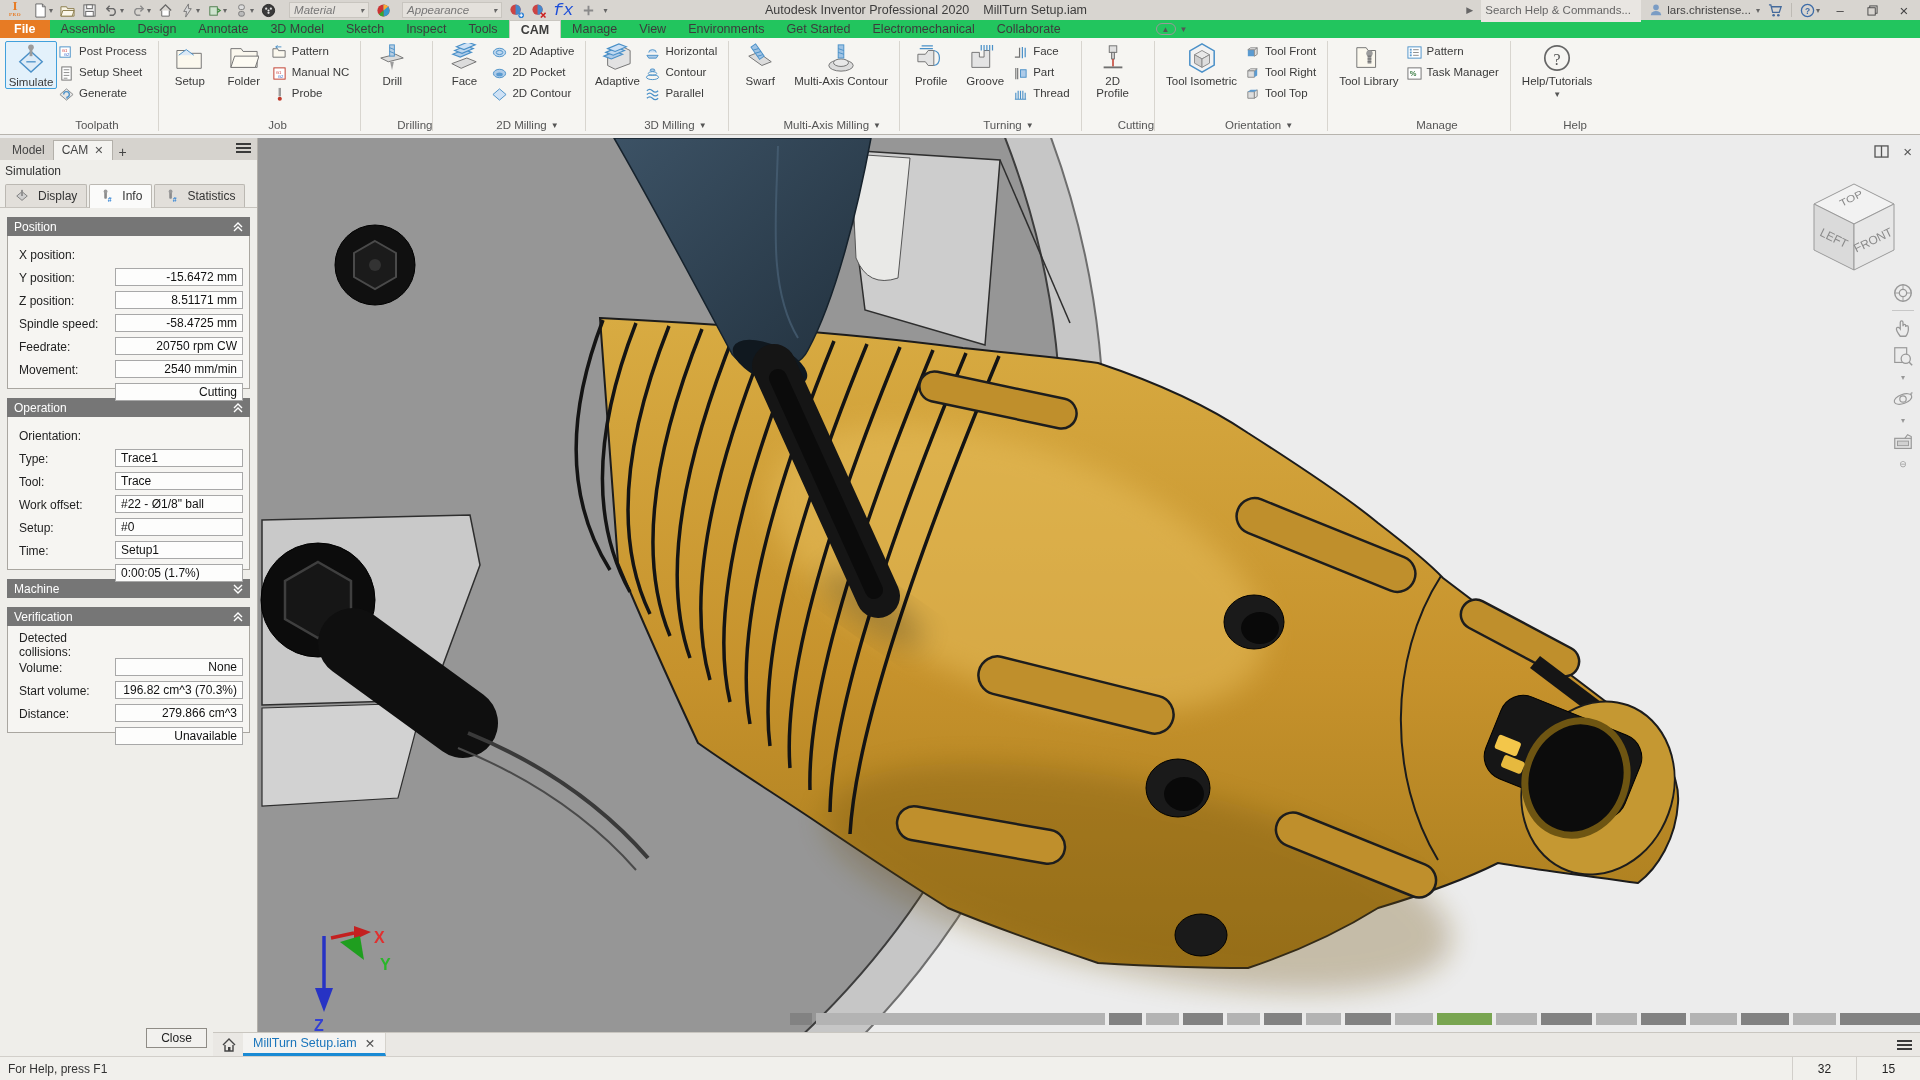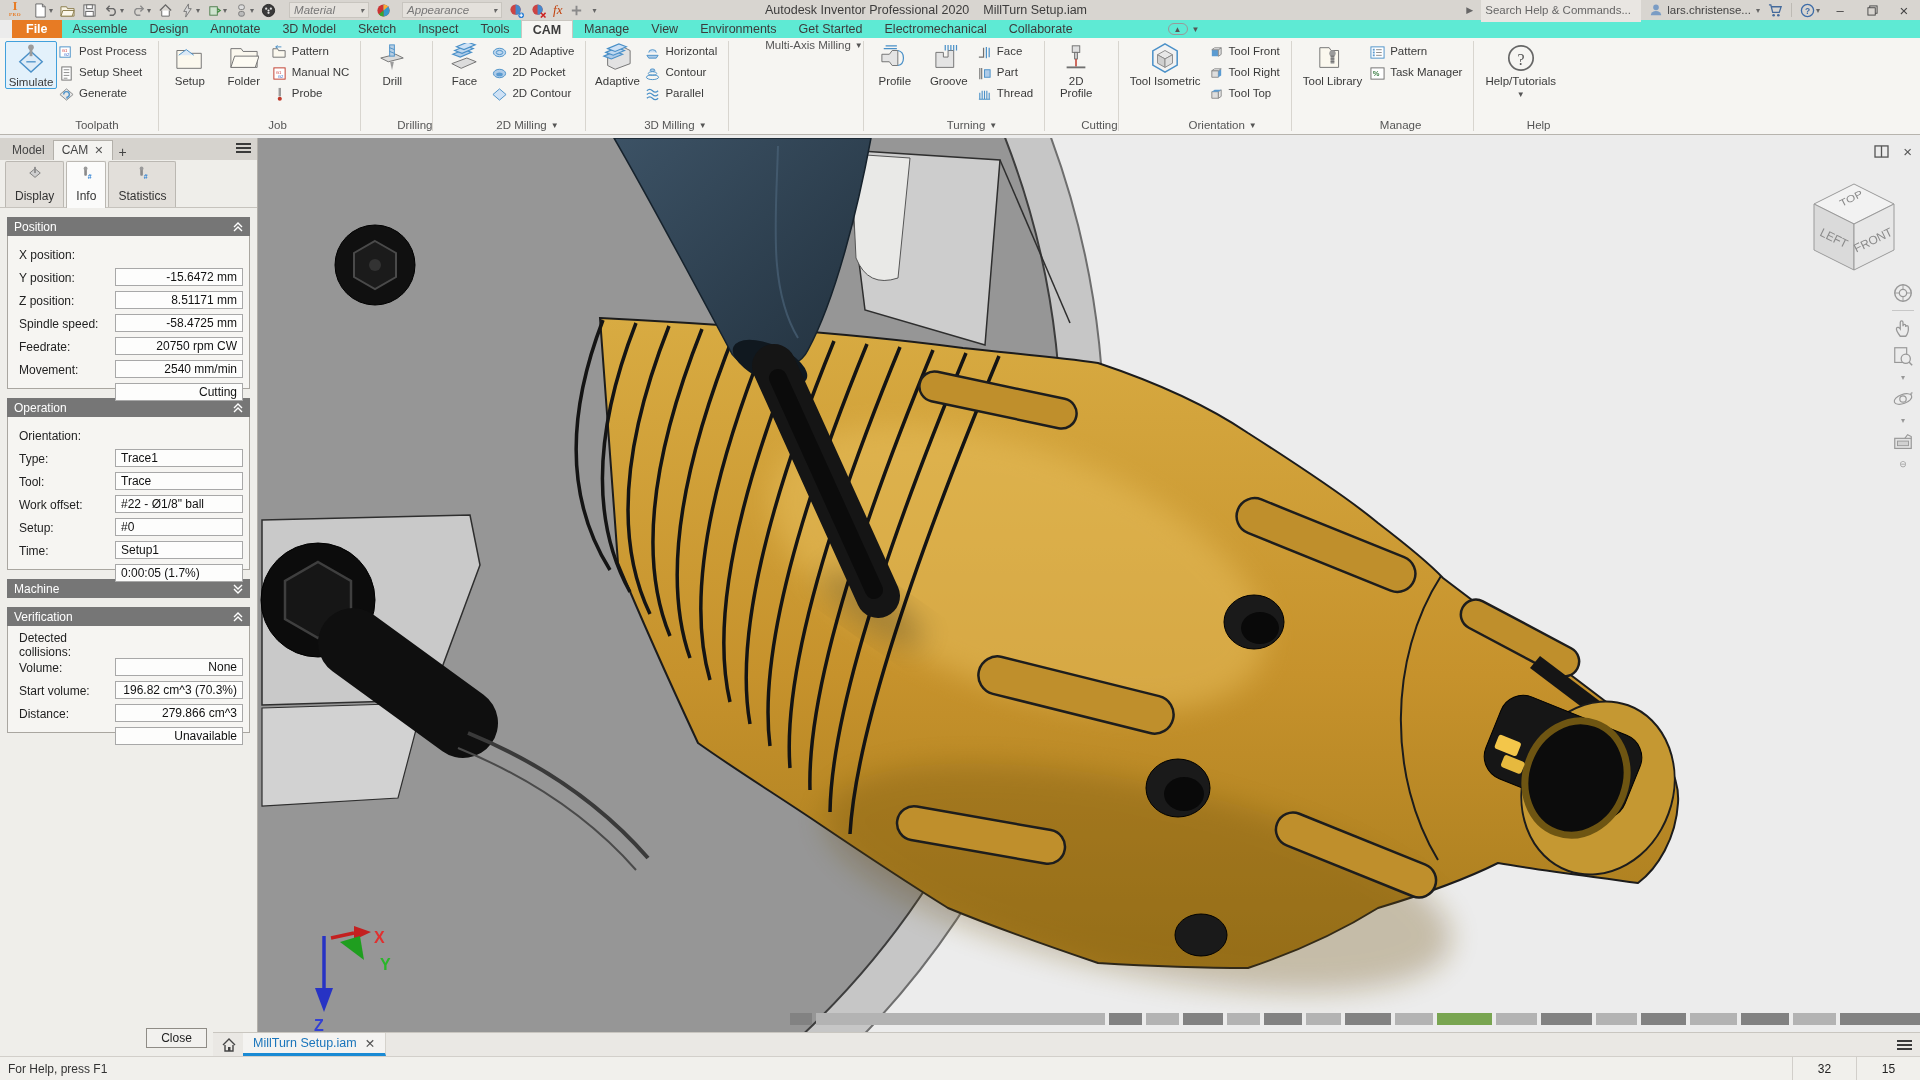--- a/index.html
+++ b/index.html
@@ -11,30 +11,30 @@
   #titlebar{position:absolute;top:0;left:0;right:0;height:20px;background:#d8d5d0;display:flex;align-items:center;padding:0 4px;z-index:50;}
   .qat{display:flex;align-items:center;gap:7px;}
   .qicon{display:inline-flex;align-items:center;height:16px;color:#555;}
   .qicon svg{width:15px;height:15px;}
   .qdrop{font-size:8px;color:#666;margin-left:1px;}
   .logo{width:22px;height:17px;display:flex;flex-direction:column;align-items:center;justify-content:center;color:#e77b24;font-family:"Liberation Serif",serif;font-weight:bold;font-size:13px;line-height:9px;}
   .logo small{font-size:5px;letter-spacing:.5px;}
   .combo{height:16px;background:#e4e1dc;border:1px solid #c8c5bf;display:flex;align-items:center;justify-content:space-between;padding:0 4px;color:#777;font-style:italic;font-size:11.5px;}
   #material-combo{width:80px;margin-left:6px;}
   #appearance-combo{width:100px;margin-left:4px;}
-  .fx{font-family:Liberation Serif, serif;font-style:italic;font-size:13px;color:#c2410c;}
+  .fx{font-family:Liberation Mono, monospace;font-style:italic;font-size:17px;color:#1d4ed8;}
   #win-title{position:absolute;left:765px;top:0;height:20px;display:flex;align-items:center;gap:14px;color:#3c3c3c;font-size:12.5px;white-space:nowrap;}
   #tb-right{position:absolute;right:4px;top:0;height:20px;display:flex;align-items:center;gap:8px;}
   #search-box{display:flex;align-items:center;gap:5px;width:160px;height:24px;background:#e9e6e2;padding:0 4px;color:#666;font-size:11.5px;white-space:nowrap;overflow:hidden;}
   .userbox{display:flex;align-items:center;gap:4px;color:#444;font-size:11.5px;}
   .winbtn{width:24px;height:18px;display:flex;align-items:center;justify-content:center;color:#444;font-size:13px;}
   .tbsep{width:1px;height:14px;background:#bdbab4;}
 
   
-  #tabrow{position:absolute;top:20px;left:12px;right:0;height:18px;background:#5eead4;display:flex;align-items:stretch;z-index:49;}
+  #tabrow{position:absolute;top:20px;left:0;right:0;height:18px;background:#22c55e;display:flex;align-items:stretch;z-index:49;}
   .rtab{padding:0 11px;display:flex;align-items:center;font-size:12.5px;color:#3c3c3c;white-space:nowrap;}
   .rtab.file{background:#e77b24;color:#fff;font-weight:bold;padding:0 14px;}
   .rtab.active{background:#f6f5f2;border:1px solid #c9c6c0;border-bottom:none;font-weight:bold;}
   .rtab-collapse{margin-left:84px;display:flex;align-items:center;gap:4px;color:#555;font-size:8px;}
   .rtab-collapse .pill{border:1px solid #999;border-radius:7px;padding:0 5px;height:12px;display:flex;align-items:center;}
 
   
   #ribbon{position:absolute;top:38px;left:0;right:0;height:97px;background:#f6f5f2;border-bottom:1px solid #b7b4ae;display:flex;z-index:48;}
   .rgroup{display:flex;flex-direction:column;}
   .gbody{flex:1;display:flex;align-items:flex-start;padding:3px 5px 0 5px;gap:2px;}
@@ -52,21 +52,21 @@
   
   #panel{position:absolute;top:138px;left:0;width:258px;bottom:24px;background:#efeeea;border-right:1px solid #b3b0aa;z-index:20;}
   #panel-tabbar{height:22px;background:#d6d3ce;display:flex;align-items:flex-end;padding-left:4px;position:relative;}
   .ptab{padding:2px 8px 3px;font-size:12px;color:#444;display:flex;align-items:center;gap:6px;}
   .ptab.active{background:#f4f3f0;border:1px solid #b3b0aa;border-bottom:none;}
   .ptab .x{color:#555;font-size:11px;}
   .ptab-add{font-size:14px;color:#444;padding:0 6px;}
   #panel-menu{position:absolute;right:6px;top:3px;color:#333;}
   #sim-title{height:21px;display:flex;align-items:center;padding-left:5px;color:#333;}
   #view-tabs{display:flex;align-items:flex-end;height:27px;padding-left:5px;gap:2px;border-bottom:1px solid #c6c3bd;background:#efeeea;}
-  .vtab{display:flex;align-items:center;gap:9px;padding:4px 9px;font-size:12px;color:#333;background:#e2dfda;border:1px solid #bbb8b2;border-bottom:none;border-radius:2px 2px 0 0;flex-direction:column;}
+  .vtab{display:flex;align-items:center;gap:9px;padding:4px 9px;font-size:12px;color:#333;background:#e2dfda;border:1px solid #bbb8b2;border-bottom:none;border-radius:2px 2px 0 0;}
   .vtab.active{background:#fbfbfa;position:relative;top:1px;padding-bottom:5px;}
   .section{margin:9px 7px 0 7px;}
   .sec-head{height:19px;background:#767676;color:#fff;display:flex;align-items:center;padding:0 7px;font-size:12px;}
   .sec-head .sp{flex:1;}
   .sec-body{background:#f6f5f2;border:1px solid #a9a6a0;border-top:none;padding:7px 6px 7px 11px;}
   .prow{display:flex;align-items:center;height:23px;}
   .plabel{flex:1;color:#222;}
   .pval{width:128px;height:18px;background:#fdfdfc;border:1px solid #a8a8a8;display:flex;align-items:center;justify-content:flex-end;padding:0 5px;font-size:12px;color:#111;white-space:nowrap;margin-top:44px;}
   .sec-left .pval{justify-content:flex-start;}
   #close-btn{position:absolute;bottom:8px;left:146px;width:61px;height:20px;background:#f2f1ee;border:1px solid #8f8c86;font-size:12px;color:#222;font-family:"Liberation Sans",sans-serif;}
@@ -468,20 +468,41 @@
       </div>
     </div>
     <div class="glabel">
         <span>3D Milling</span>
         <span class="ddv">▼</span>
       </div>
   </div>
   <div class="gdiv"></div>
 
   <div class="rgroup">
+    <div class="gbody">
+      <div class="bigbtn">
+        <svg class="bi" viewBox="0 0 32 32">
+            <polygon points="4,14 18,24 28,20 14,10" fill="#dcdcdc" stroke="#707070"></polygon>
+            <g transform="rotate(-35 14 10)">
+              <rect x="11" y="1" width="6" height="16" fill="#9fc3e4" stroke="#4a90c8"></rect>
+              <path d="M11,5 l6,2 M11,9 l6,2 M11,13 l6,2" stroke="#4a90c8"></path>
+            </g>
+          </svg>
+        <span>Swarf</span>
+      </div>
+      <div class="bigbtn wide">
+        <svg class="bi" viewBox="0 0 32 32">
+            <ellipse cx="16" cy="24" rx="13" ry="6" fill="#dcdcdc" stroke="#707070"></ellipse>
+            <ellipse cx="16" cy="21" rx="8" ry="4" fill="#e8e8e8" stroke="#707070"></ellipse>
+            <rect x="13" y="2" width="6" height="14" fill="#9fc3e4" stroke="#4a90c8"></rect>
+            <path d="M13,6 l6,2 M13,10 l6,2" stroke="#4a90c8"></path>
+          </svg>
+        <span>Multi-Axis Contour</span>
+      </div>
+    </div>
     <div class="glabel">
         <span>Multi-Axis Milling</span>
         <span class="ddv">▼</span>
       </div>
   </div>
   <div class="gdiv"></div>
 
   <div class="rgroup">
     <div class="gbody">
       <div class="bigbtn">

